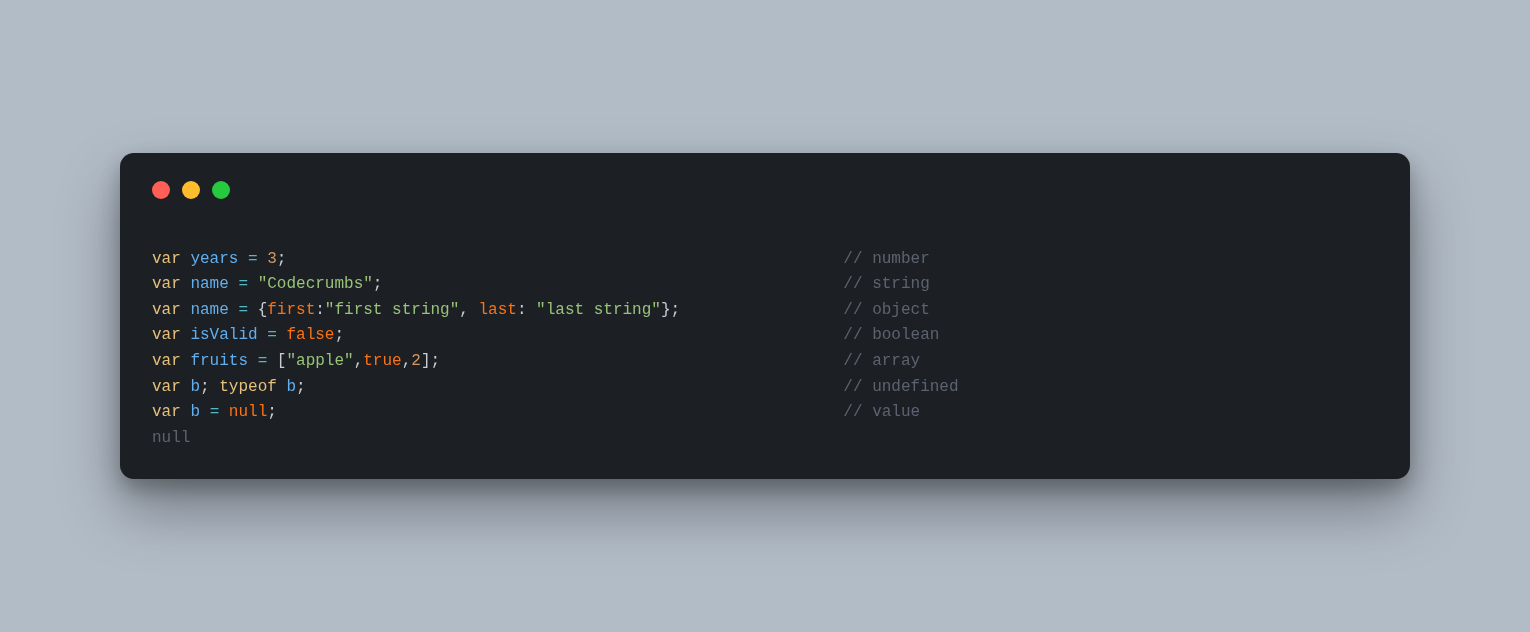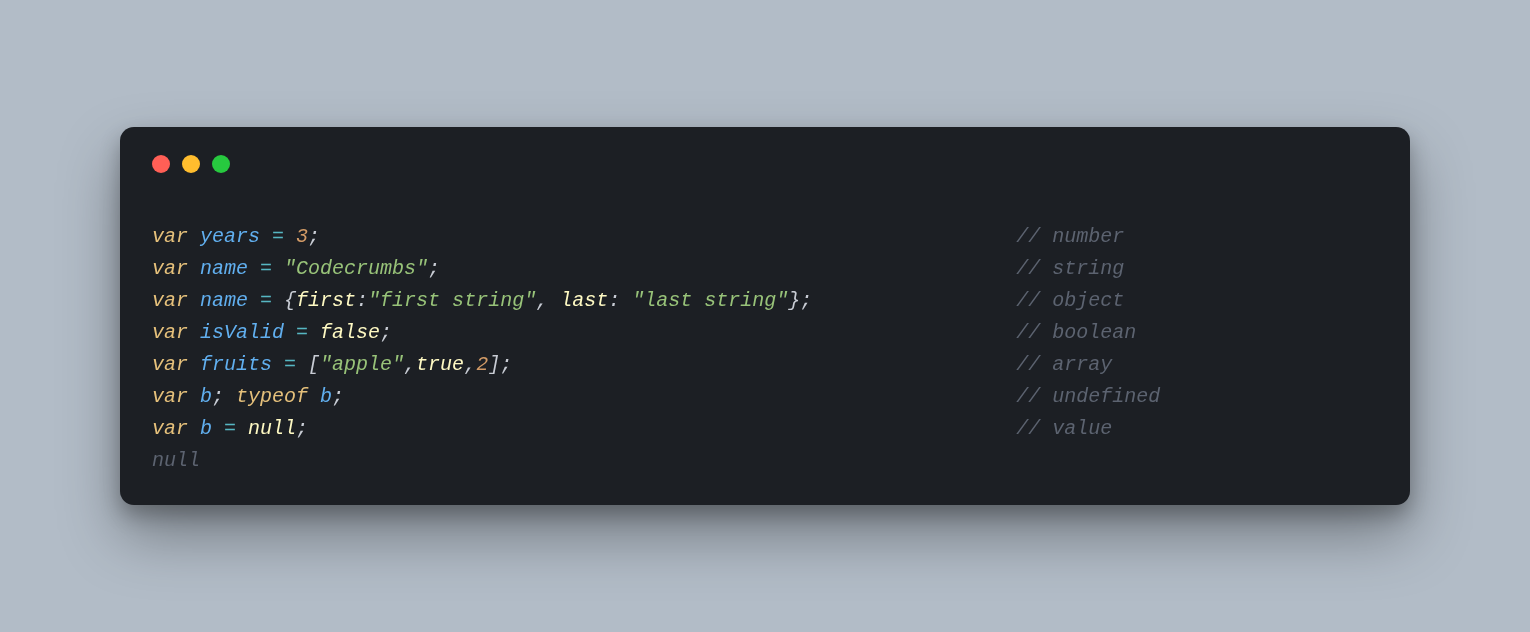--- a/index.html
+++ b/index.html
@@ -25,34 +25,33 @@
     margin-bottom: 48px;
   }
   .dot {
     width: 18px; height: 18px; border-radius: 50%;
   }
   .dot.red { background: #ff5f56; }
   .dot.yellow { background: #ffbd2e; }
   .dot.green { background: #27c93f; }
 
   .code {
-    font-size: 20px;
+    font-size: 16px;
     line-height: 1.6;
     white-space: pre;
     color: #c8ccd4;
-    font-style: italic;
   }
   .code .line { display: block; }
 
   .kw  { color: #e5c07b; }        
   .ident { color: #61afef; }      
   .op  { color: #56b6c2; }        
   .num { color: #d19a66; }        
   .str { color: #98c379; }        
-  .prop{ color: #fef9c3; }        
+  .prop{ color: #f97316; }        
   .punct { color: #c8ccd4; }      
   .cmt { color: #5c6370; }
 </style>
 </head>
 <body>
 
 <div class="window">
   <div class="traffic-lights">
     <div class="dot red"></div>
     <div class="dot yellow"></div>

